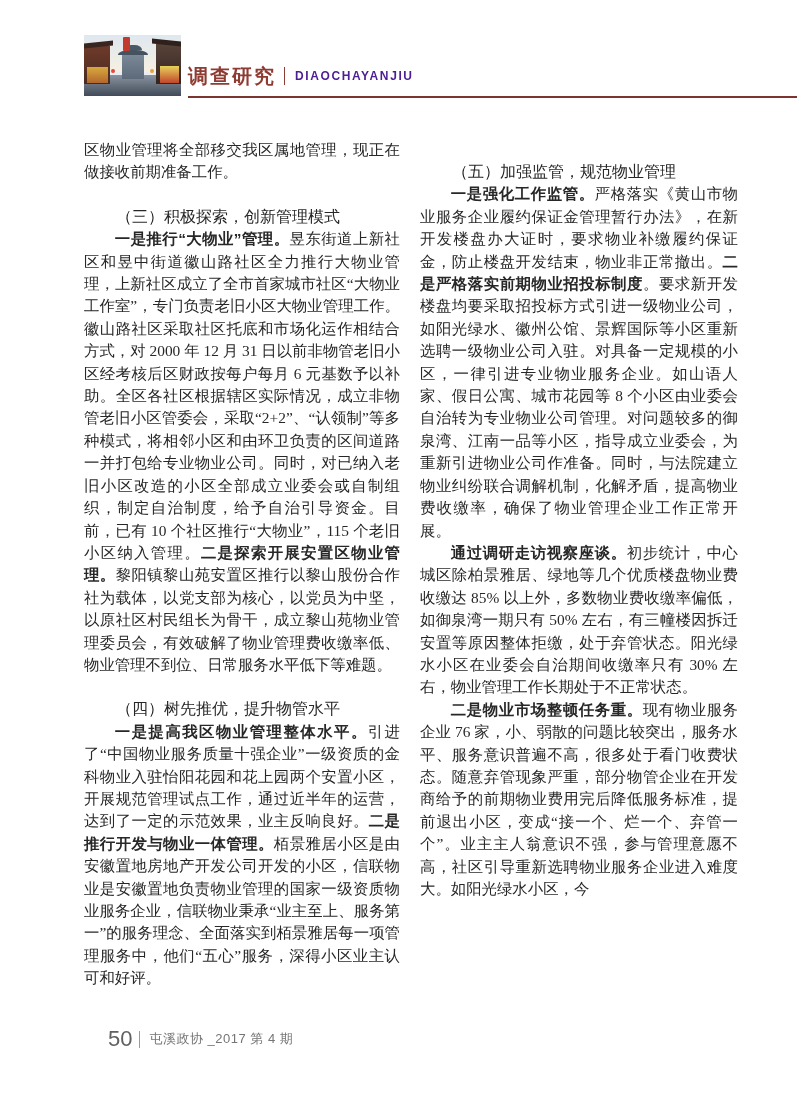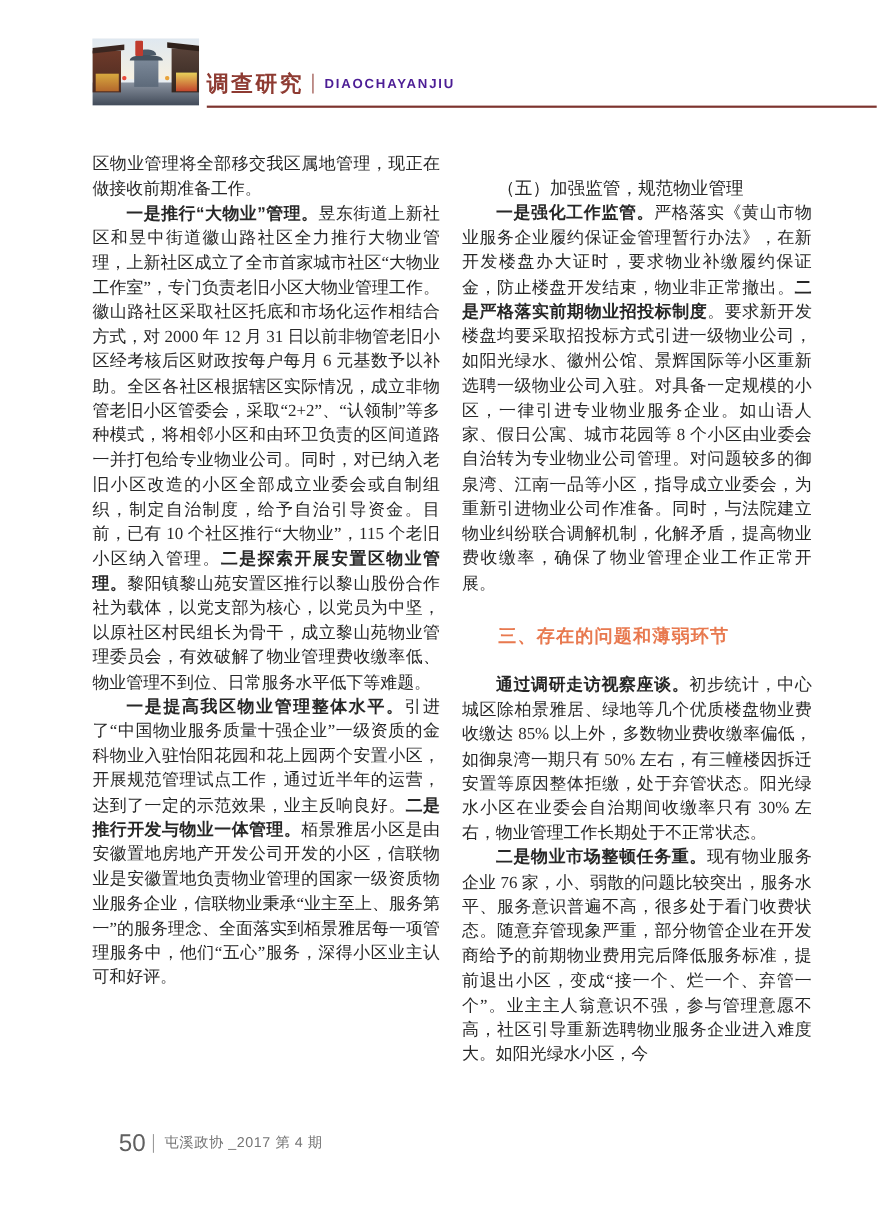--- a/index.html
+++ b/index.html
@@ -79,27 +79,28 @@
 
 <div class="header-title">
   <span class="ht-main" style="color: rgb(142, 59, 50);">调查研究</span>
   <span class="ht-sep" style="background: rgb(142, 59, 50);"></span>
   <span class="ht-sub" style="color: #4c1d95;">DIAOCHAYANJIU</span>
 </div>
 <div class="header-rule" style="background: rgb(125, 52, 46);"></div>
 
 <div class="column col-left">
     <p class="para"><span class="run">区物业管理将全部移交我区属地管理，现正在做接收前期准备工作。</span></p>
+    <h3 class="sub-heading">（三）积极探索，创新管理模式</h3>
     <p class="para indent"><span class="lead">一是推行“大物业”管理。</span><span class="run">昱东街道上新社区和昱中街道徽山路社区全力推行大物业管理，上新社区成立了全市首家城市社区“大物业工作室”，专门负责老旧小区大物业管理工作。徽山路社区采取社区托底和市场化运作相结合方式，对 2000 年 12 月 31 日以前非物管老旧小区经考核后区财政按每户每月 6 元基数予以补助。全区各社区根据辖区实际情况，成立非物管老旧小区管委会，采取“2+2”、“认领制”等多种模式，将相邻小区和由环卫负责的区间道路一并打包给专业物业公司。同时，对已纳入老旧小区改造的小区全部成立业委会或自制组织，制定自治制度，给予自治引导资金。目前，已有 10 个社区推行“大物业”，115 个老旧小区纳入管理。</span><span class="lead">二是探索开展安置区物业管理。</span><span class="run">黎阳镇黎山苑安置区推行以黎山股份合作社为载体，以党支部为核心，以党员为中坚，以原社区村民组长为骨干，成立黎山苑物业管理委员会，有效破解了物业管理费收缴率低、物业管理不到位、日常服务水平低下等难题。</span></p>
+    <h3 class="sub-heading">（四）树先推优，提升物管水平</h3>
     <p class="para indent"><span class="lead">一是提高我区物业管理整体水平。</span><span class="run">引进了“中国物业服务质量十强企业”一级资质的金科物业入驻怡阳花园和花上园两个安置小区，开展规范管理试点工作，通过近半年的运营，达到了一定的示范效果，业主反响良好。</span><span class="lead">二是推行开发与物业一体管理。</span><span class="run">栢景雅居小区是由安徽置地房地产开发公司开发的小区，信联物业是安徽置地负责物业管理的国家一级资质物业服务企业，信联物业秉承“业主至上、服务第一”的服务理念、全面落实到栢景雅居每一项管理服务中，他们“五心”服务，深得小区业主认可和好评。</span></p>
   </div>
 <div class="column col-right">
     <h3 class="sub-heading">（五）加强监管，规范物业管理</h3>
     <p class="para indent"><span class="lead">一是强化工作监管。</span><span class="run">严格落实《黄山市物业服务企业履约保证金管理暂行办法》，在新开发楼盘办大证时，要求物业补缴履约保证金，防止楼盘开发结束，物业非正常撤出。</span><span class="lead">二是严格落实前期物业招投标制度</span><span class="run">。要求新开发楼盘均要采取招投标方式引进一级物业公司，如阳光绿水、徽州公馆、景辉国际等小区重新选聘一级物业公司入驻。对具备一定规模的小区，一律引进专业物业服务企业。如山语人家、假日公寓、城市花园等 8 个小区由业委会自治转为专业物业公司管理。对问题较多的御泉湾、江南一品等小区，指导成立业委会，为重新引进物业公司作准备。同时，与法院建立物业纠纷联合调解机制，化解矛盾，提高物业费收缴率，确保了物业管理企业工作正常开展。</span></p>
-    <h2 class="section-heading" style="color: rgb(232, 121, 79);">三、存在的问题和薄弱环节</h2>
     <p class="para indent"><span class="lead">通过调研走访视察座谈。</span><span class="run">初步统计，中心城区除柏景雅居、绿地等几个优质楼盘物业费收缴达 85% 以上外，多数物业费收缴率偏低，如御泉湾一期只有 50% 左右，有三幢楼因拆迁安置等原因整体拒缴，处于弃管状态。阳光绿水小区在业委会自治期间收缴率只有 30% 左右，物业管理工作长期处于不正常状态。</span></p>
     <p class="para indent"><span class="lead">二是物业市场整顿任务重。</span><span class="run">现有物业服务企业 76 家，小、弱散的问题比较突出，服务水平、服务意识普遍不高，很多处于看门收费状态。随意弃管现象严重，部分物管企业在开发商给予的前期物业费用完后降低服务标准，提前退出小区，变成“接一个、烂一个、弃管一个”。业主主人翁意识不强，参与管理意愿不高，社区引导重新选聘物业服务企业进入难度大。如阳光绿水小区，今</span></p>
   </div>
 
 <div class="footer">
   <span class="footer-page">50</span>
   <span class="footer-sep"></span>
   <span class="footer-journal">屯溪政协 _2017 第 4 期</span>
 </div>
 

